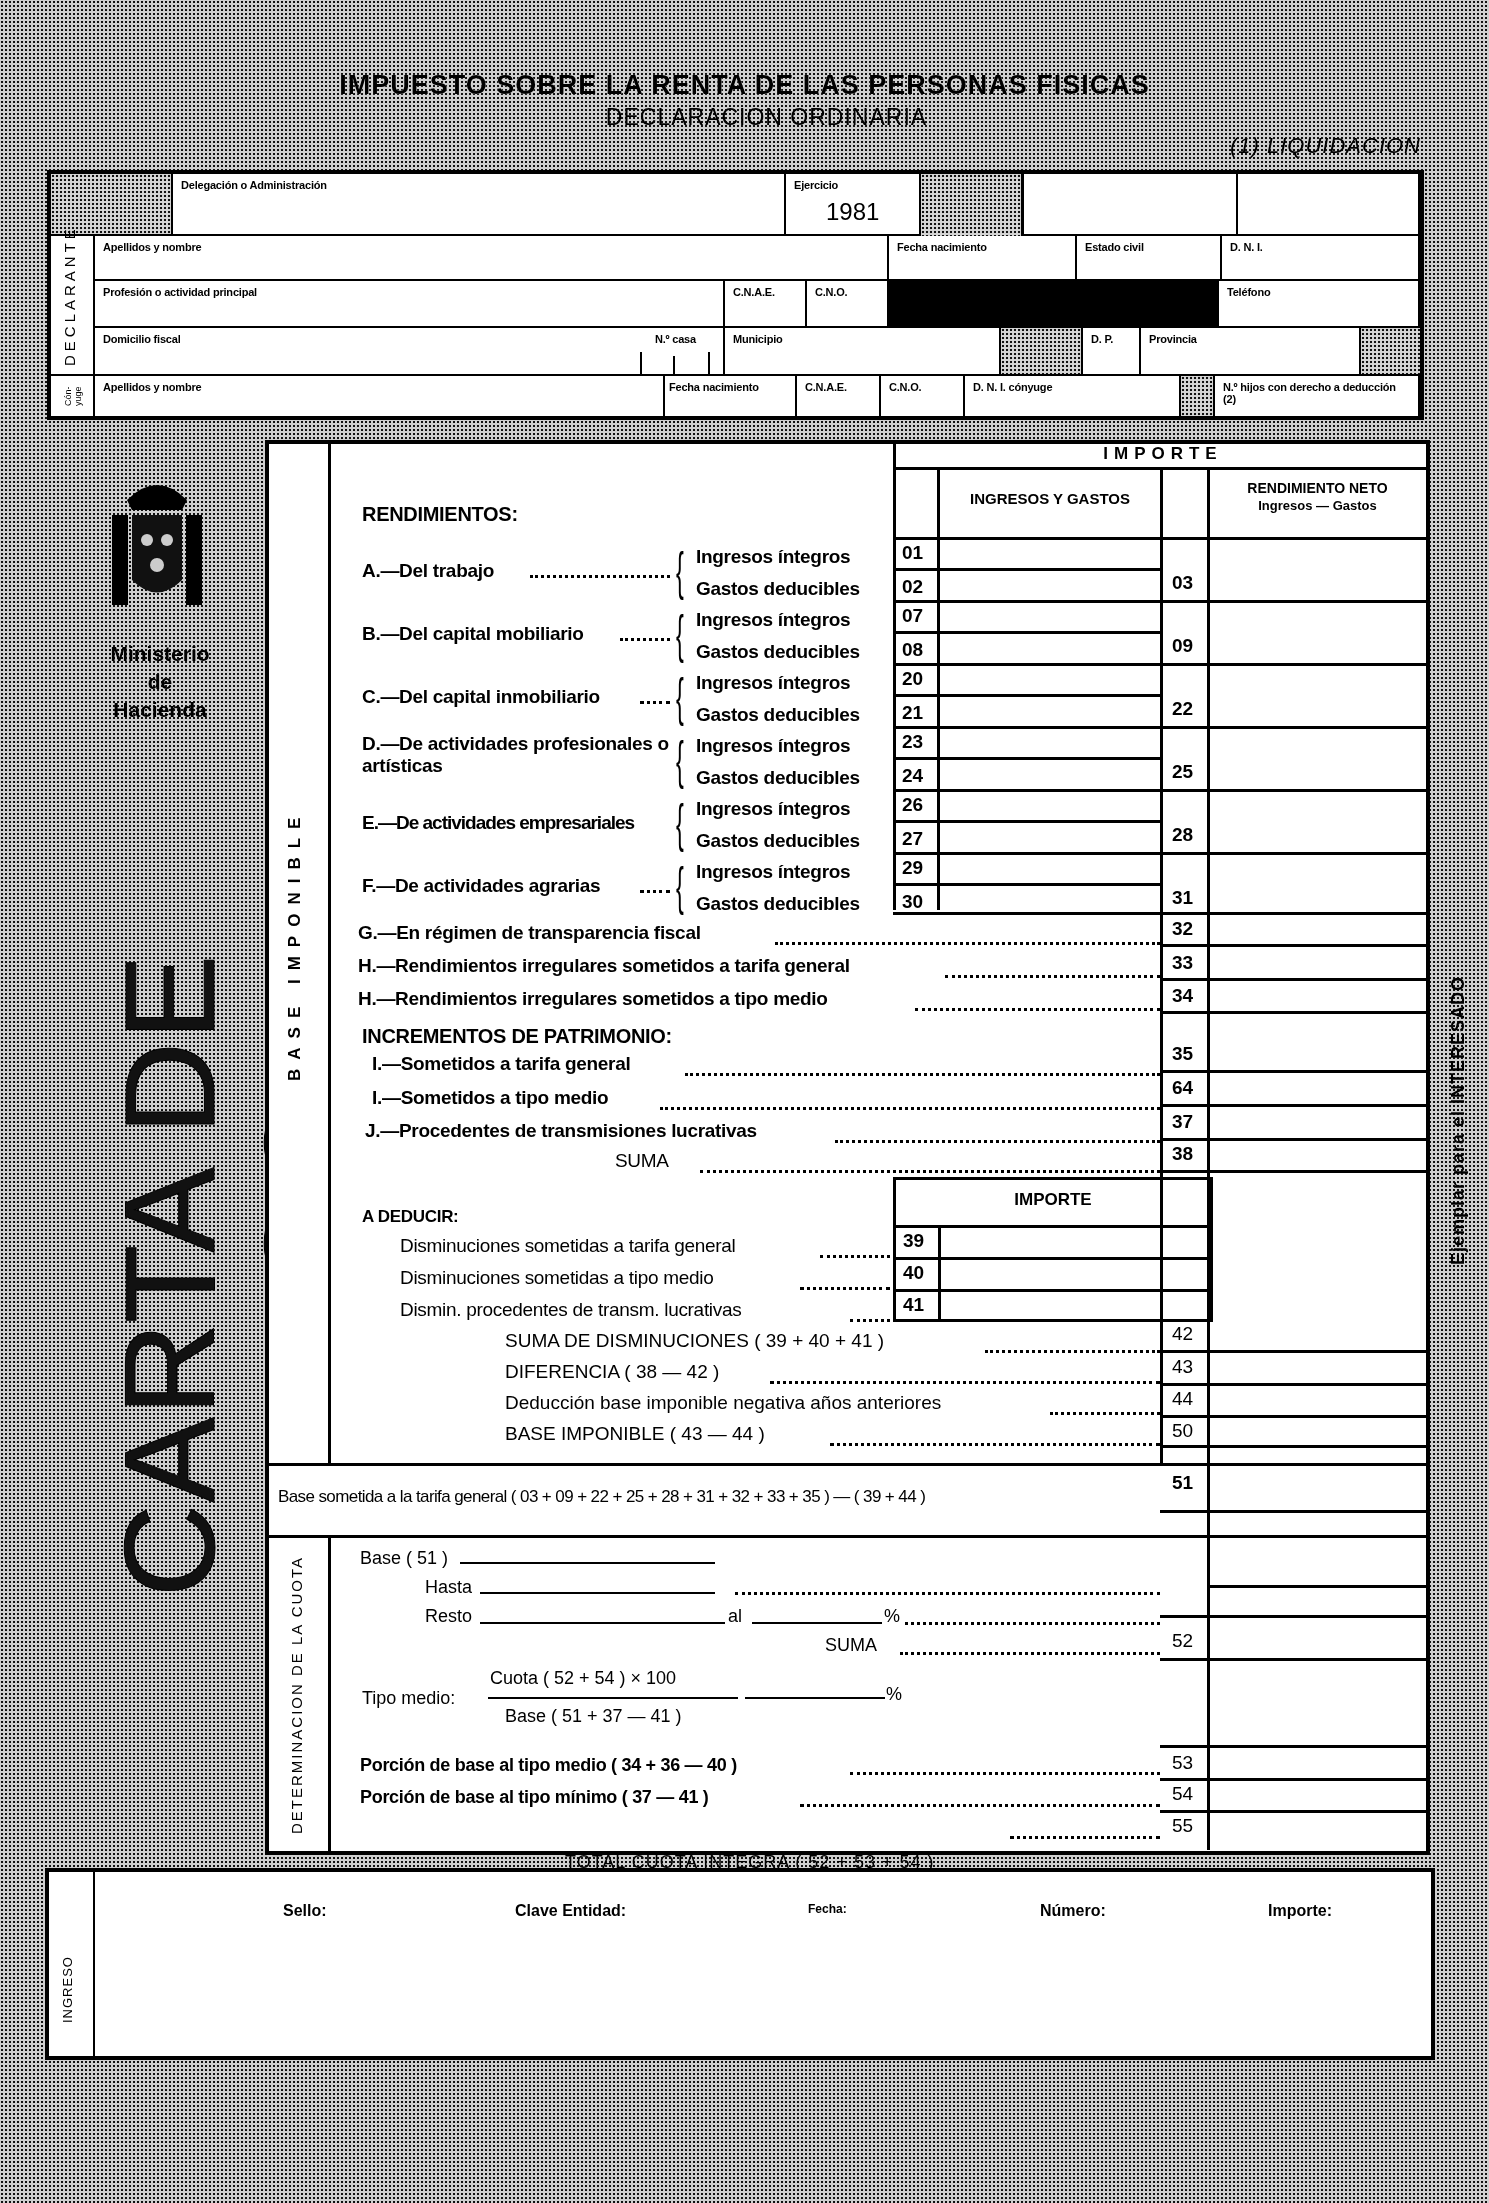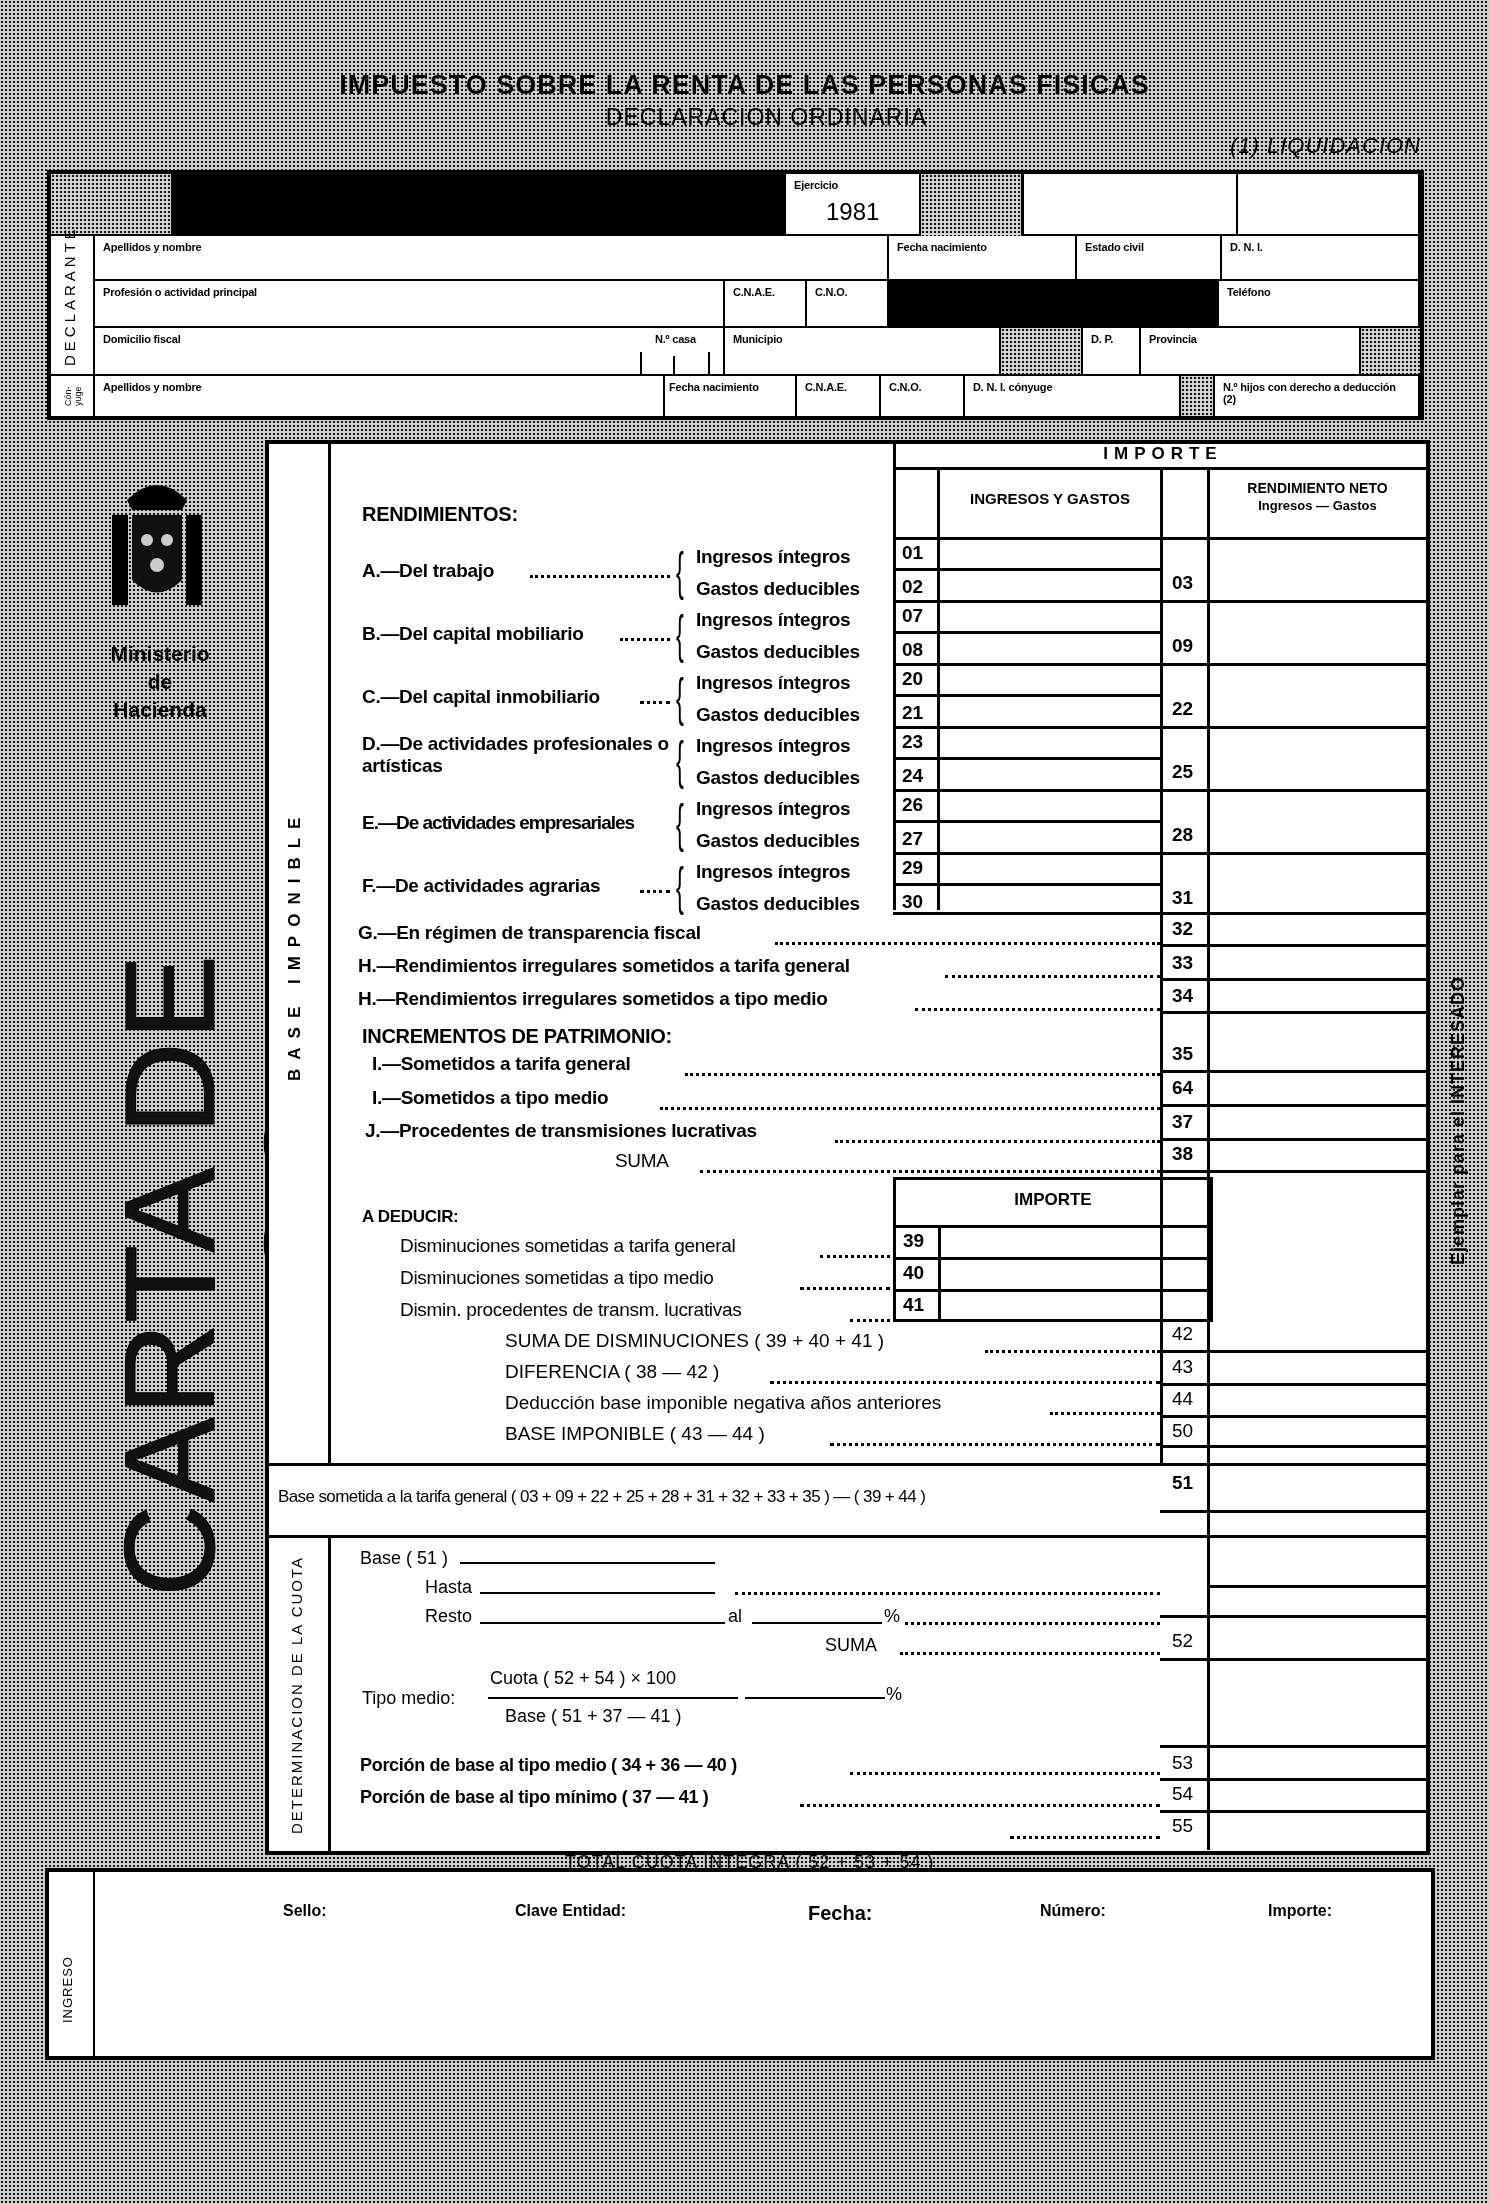--- a/index.html
+++ b/index.html
@@ -52,20 +52,23 @@
 </head>
 <body>
 
 <div class="abs title-main">IMPUESTO SOBRE LA RENTA DE LAS PERSONAS FISICAS</div>
 <div class="abs title-sub">DECLARACION ORDINARIA</div>
 <div class="abs liq">(1) LIQUIDACION</div>
 
 <div class="abs" style="left:47px;top:170px;width:1377px;height:250px;border:4px solid #000;background:#000;">
 
   <div class="abs hatch" style="left:0;top:0;width:120px;height:60px;"></div>
+  <div class="cell" style="left:120px;top:0;width:615px;height:62px;border-left:2px solid #000;">
+    <span class="lbl">Delegación o Administración</span>
+  </div>
   <div class="cell" style="left:735px;top:0;width:135px;height:62px;">
     <span class="lbl">Ejercicio</span>
     <span class="abs" style="left:40px;top:24px;font-size:24px;">1981</span>
   </div>
   <div class="abs hatch" style="left:870px;top:0;width:100px;height:62px;"></div>
   <div class="cell" style="left:970px;top:0;width:217px;height:62px;border-left:3px solid #000;"></div>
   <div class="cell" style="left:1187px;top:0;width:182px;height:62px;"></div>
 
   <div class="abs white" style="left:0;top:62px;width:44px;height:140px;border-right:2px solid #000;border-bottom:2px solid #000;">
     <div class="vtext" style="left:10px;top:10px;height:120px;font-size:15px;font-weight:normal;">DECLARANTE</div>
@@ -375,15 +378,15 @@
 
 <div class="plain" style="left:565px;top:1818px;font-size:18px;letter-spacing:1px;margin-top:34px;">TOTAL CUOTA INTEGRA ( 52 + 53 + 54 )</div>
 <div class="dots" style="left:1010px;top:1836px;width:150px;"></div>
 <div class="num" style="left:1172px;top:1815px;font-weight:normal;">55</div>
 
 <div class="abs white" style="left:45px;top:1868px;width:1390px;height:192px;border:4px solid #000;"></div>
 <div class="vline" style="left:93px;top:1868px;height:192px;width:2px;"></div>
 <div class="vtext" style="left:60px;top:1945px;height:90px;font-size:13px;font-weight:normal;letter-spacing:1px;">INGRESO</div>
 <div class="plain bold" style="left:283px;top:1902px;font-size:16px;">Sello:</div>
 <div class="plain bold" style="left:515px;top:1902px;font-size:16px;">Clave Entidad:</div>
-<div class="plain bold" style="left:808px;top:1902px;font-size:20px;">Fecha:</div>
+<div class="plain bold" style="left:808px;top:1902px;font-size:12px;">Fecha:</div>
 <div class="plain bold" style="left:1040px;top:1902px;font-size:16px;">Número:</div>
 <div class="plain bold" style="left:1268px;top:1902px;font-size:16px;">Importe:</div>
 
 </body></html>

